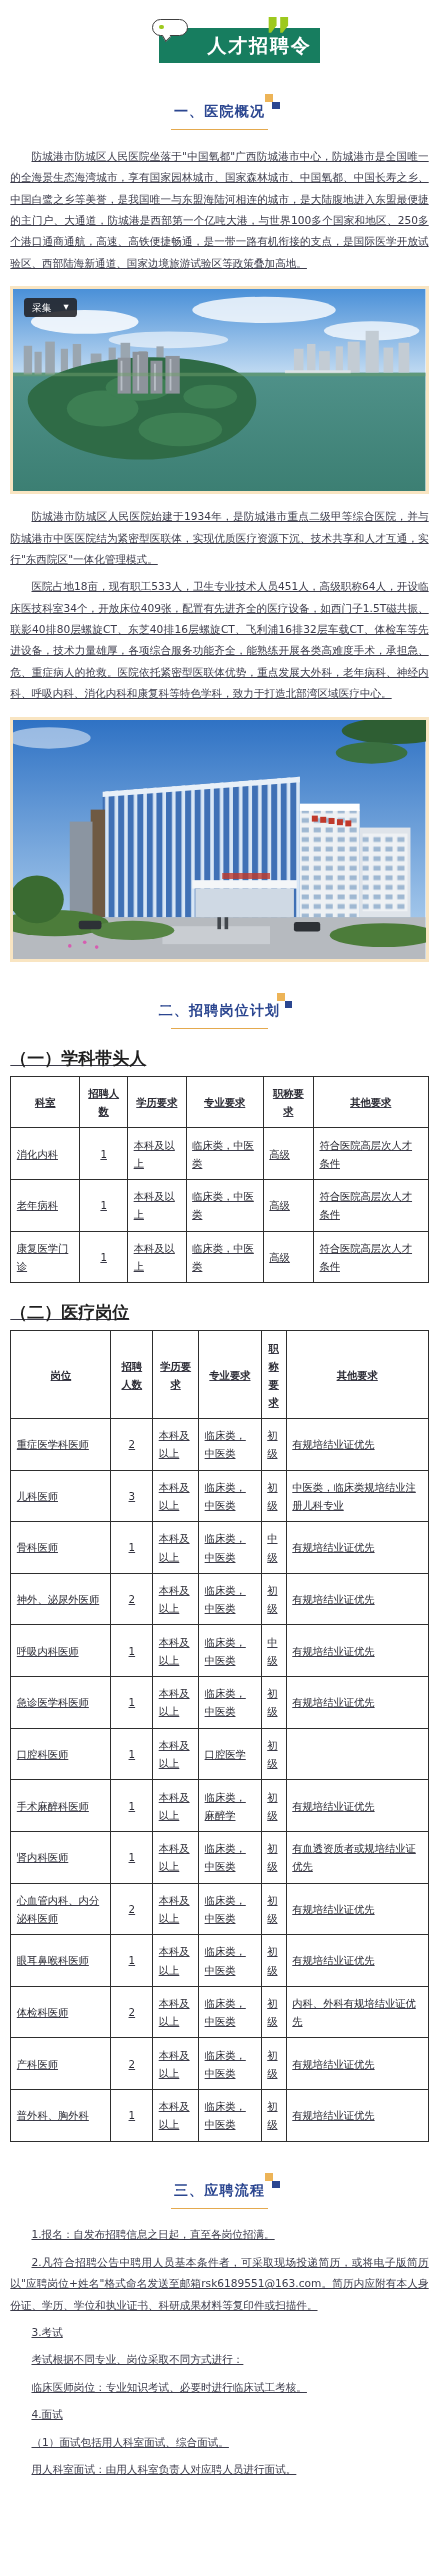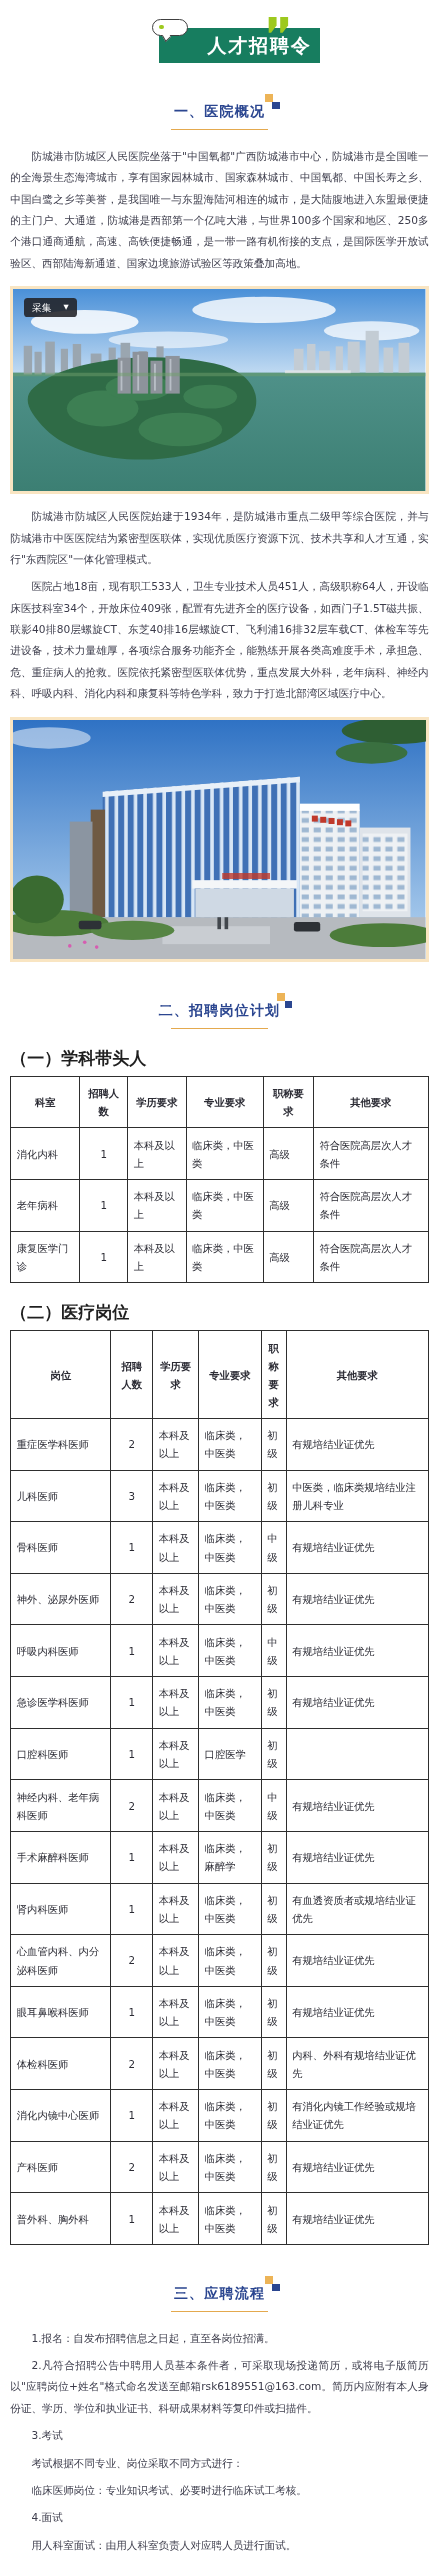--- a/index.html
+++ b/index.html
@@ -1,17 +1,17 @@
 <!DOCTYPE html>
 <html style="font-size:9.7px"><head>
 <meta charset="utf-8">
 <style>
   html,body{margin:0;padding:0;background:#ffffff;}
   #page{width:439px;margin:0 auto;background:#fff;font-family:"DejaVu Sans","Liberation Sans",sans-serif;color:#3c3c4b;padding-bottom:24px;}
-  .content{padding:0 10.3px;}
+  .content{padding:0 10.3px;text-decoration:underline;}
 
   
   .badge-wrap{position:relative;width:121px;height:35px;margin:28px auto 0;}
   .badge{width:121px;height:35px;background:#177d5f;display:flex;align-items:center;justify-content:center;
          color:#fff;font-size:19px;font-weight:bold;letter-spacing:1.8px;padding-left:40px;}
   .bubble{position:absolute;top:-9px;left:-6.7px;width:34px;height:15px;background:#fff;border:1.8px solid #3f3f3f;border-radius:8.5px;z-index:2;}
   .bubble::before{content:'';position:absolute;left:6px;top:4.8px;width:4.2px;height:4.2px;border-radius:50%;background:#9dc91e;}
   .bubble::after{content:'';position:absolute;left:9.7px;bottom:-4.8px;width:6px;height:6px;background:#fff;
                  border-right:1.8px solid #3f3f3f;border-bottom:1.8px solid #3f3f3f;transform:rotate(60deg) skewX(14deg);}
   .quote-icon{position:absolute;right:-9.7px;top:-11px;z-index:2;}
@@ -336,28 +336,20 @@
           </tr>
           <tr>
             <td>口腔科医师</td>
             <td>1</td>
             <td>本科及以上</td>
             <td>口腔医学</td>
             <td>初级</td>
             <td></td>
           </tr>
           <tr>
-            <td>神经内科、老年病科医师</td>
-            <td>2</td>
-            <td>本科及以上</td>
-            <td>临床类，中医类</td>
-            <td>中级</td>
-            <td>有规培结业证优先</td>
-          </tr>
-          <tr>
             <td>手术麻醉科医师</td>
             <td>1</td>
             <td>本科及以上</td>
             <td>临床类，麻醉学</td>
             <td>初级</td>
             <td>有规培结业证优先</td>
           </tr>
           <tr>
             <td>肾内科医师</td>
             <td>1</td>
@@ -382,28 +374,20 @@
             <td>初级</td>
             <td>有规培结业证优先</td>
           </tr>
           <tr>
             <td>体检科医师</td>
             <td>2</td>
             <td>本科及以上</td>
             <td>临床类，中医类</td>
             <td>初级</td>
             <td>内科、外科有规培结业证优先</td>
-          </tr>
-          <tr>
-            <td>消化内镜中心医师</td>
-            <td>1</td>
-            <td>本科及以上</td>
-            <td>临床类，中医类</td>
-            <td>初级</td>
-            <td>有消化内镜工作经验或规培结业证优先</td>
           </tr>
           <tr>
             <td>产科医师</td>
             <td>2</td>
             <td>本科及以上</td>
             <td>临床类，中医类</td>
             <td>初级</td>
             <td>有规培结业证优先</td>
           </tr>
           <tr>
@@ -425,18 +409,19 @@
         <div class="sec-underline"></div>
       </span>
     </div>
     <div>
         <p class="para">1.报名：自发布招聘信息之日起，直至各岗位招满。</p>
         <p class="para">2.凡符合招聘公告中聘用人员基本条件者，可采取现场投递简历，或将电子版简历以"应聘岗位+姓名"格式命名发送至邮箱rsk6189551@163.com。简历内应附有本人身份证、学历、学位和执业证书、科研成果材料等复印件或扫描件。</p>
         <p class="para">3.考试</p>
         <p class="para">考试根据不同专业、岗位采取不同方式进行：</p>
         <p class="para">临床医师岗位：专业知识考试、必要时进行临床试工考核。</p>
         <p class="para">4.面试</p>
+        <p class="para">（1）面试包括用人科室面试、综合面试。</p>
         <p class="para">用人科室面试：由用人科室负责人对应聘人员进行面试。</p>
       </div>
 
   </div>
 </div>
 
 
 </body></html>

